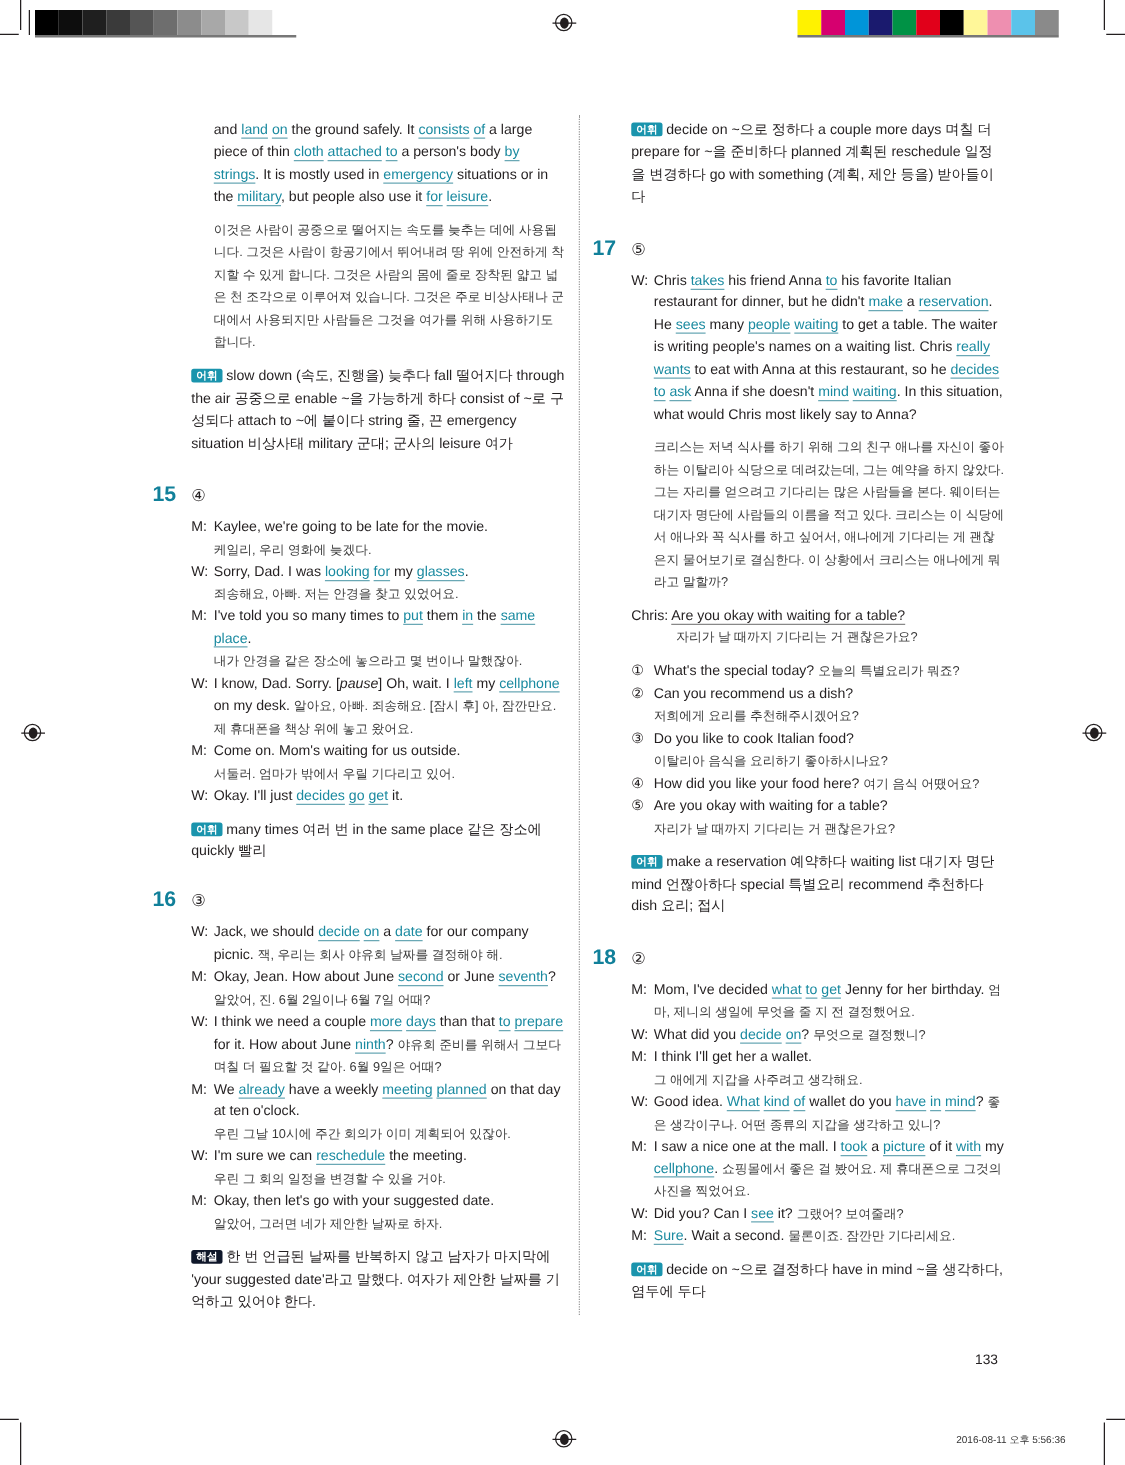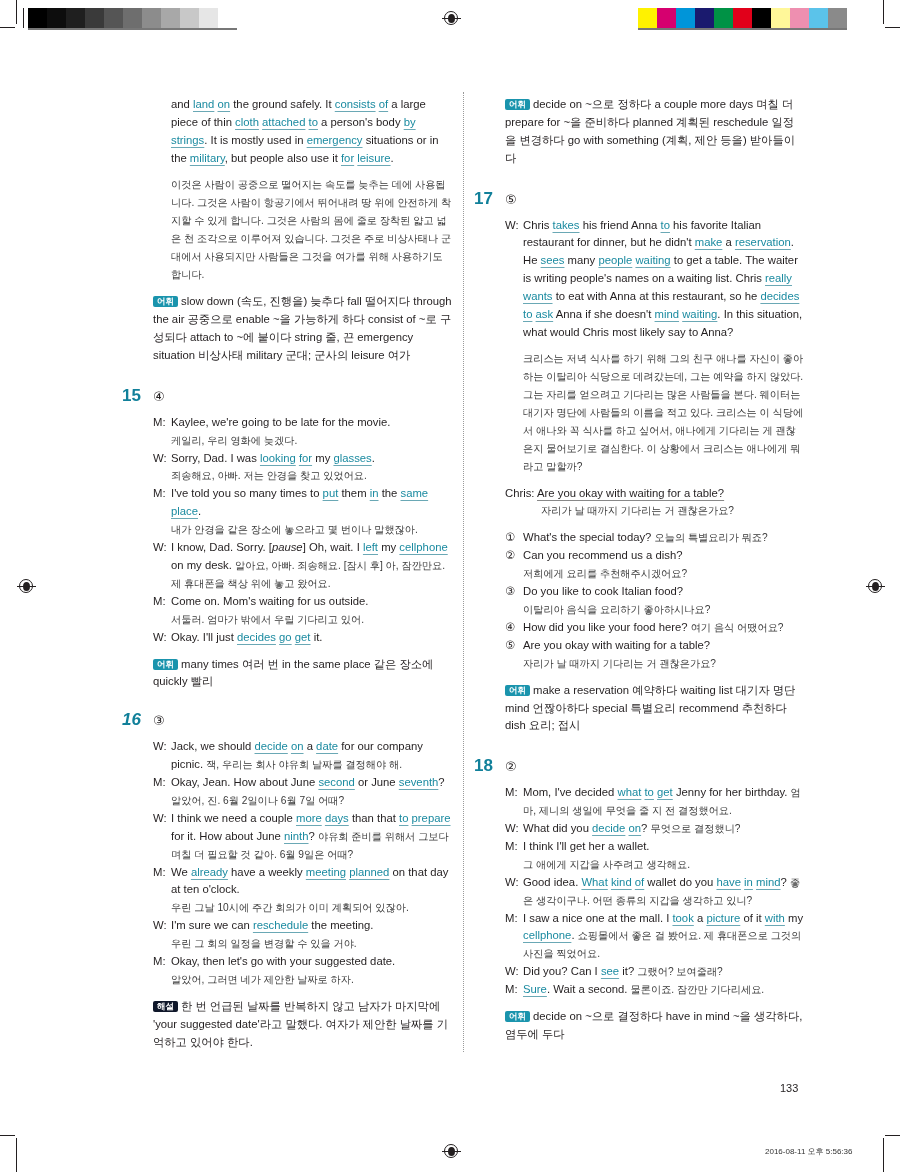--- a/index.html
+++ b/index.html
@@ -147,21 +147,21 @@
             <span class="line-body"><span>Okay. I'll just </span><span class="hl">decides</span><span> </span><span class="hl">go</span><span> </span><span class="hl">get</span><span> it.</span></span>
           </div>
         </div>
       </div>
     <div class="vocab">
       <span class="badge">어휘</span><span>many times 여러 번   in the same place 같은 장소에 quickly 빨리</span>
     </div>
   </div>
 
   <div>
-    <div class="qhead" style="margin-top:20px;font-style:italic;">
+    <div class="qhead" style="margin-top:20px;">
       <span class="qnum">16</span>
       <span class="qans">③</span>
     </div>
     <div>
         <div>
           <div class="line">
             <span class="spk">W:</span>
             <span class="line-body"><span>Jack, we should </span><span class="hl">decide</span><span> </span><span class="hl">on</span><span> a </span><span class="hl">date</span><span> for our company picnic. </span><span class="kr">잭, 우리는 회사 야유회 날짜를 결정해야 해.</span></span>
           </div>
         </div>

